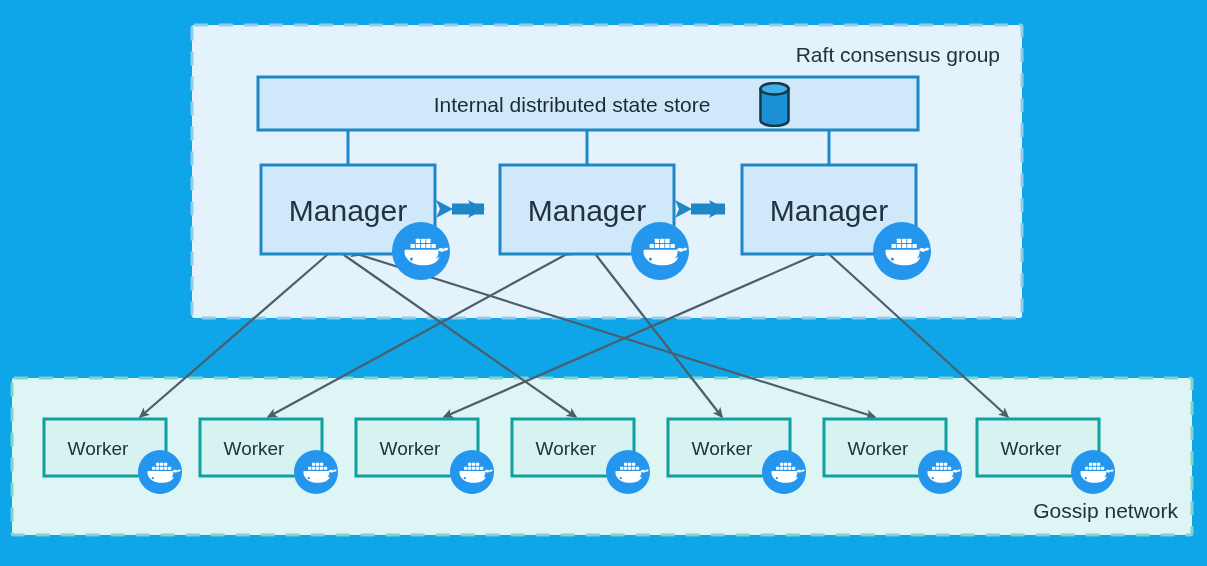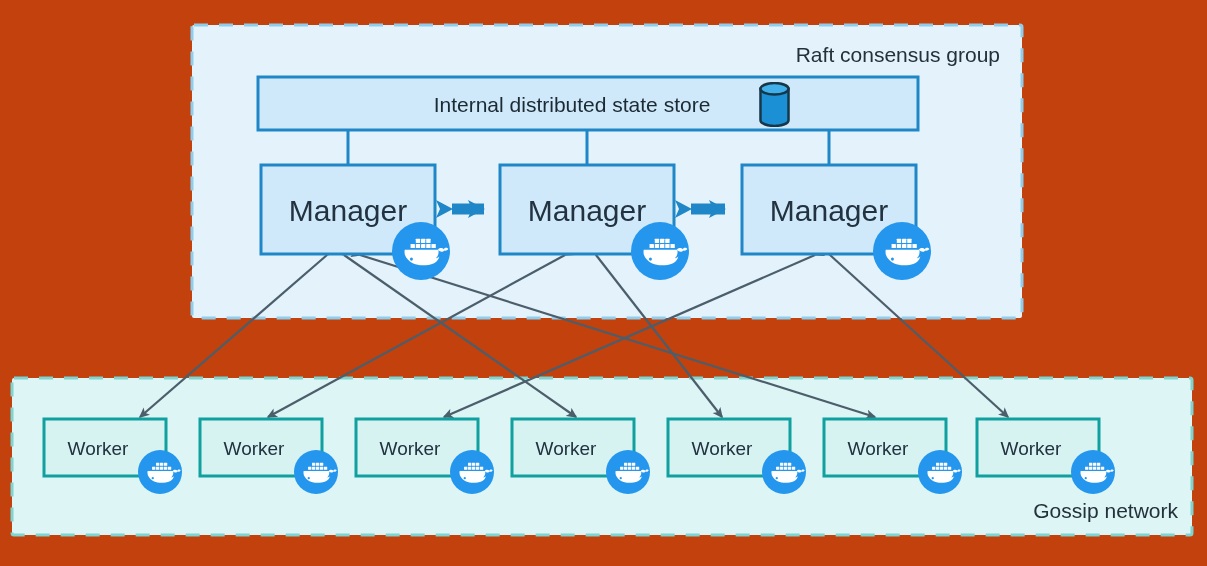--- a/index.html
+++ b/index.html
@@ -1,18 +1,18 @@
 <!DOCTYPE html>
 <html><head>
 <meta charset="utf-8">
 <style>
   html,body{margin:0;padding:0;background:#ffffff;}
   body{width:1207px;height:566px;overflow:hidden;
        font-family:"Liberation Sans","DejaVu Sans",sans-serif;}
-  #stage{position:relative;width:1207px;height:566px;background:#c2410c;}
+  #stage{position:relative;width:1207px;height:566px;background:#0ea5e9;}
   svg#diagram{position:absolute;left:0;top:0;width:1207px;height:566px;display:block;}
   .grp-label{font-family:"Liberation Sans","DejaVu Sans",sans-serif;
              font-size:21px;fill:#23313a;}
   .store-label{font-family:"Liberation Sans","DejaVu Sans",sans-serif;
                font-size:21px;fill:#1b2a33;}
   .mgr-label{font-family:"Liberation Sans","DejaVu Sans",sans-serif;
              font-size:30px;fill:#223240;}
   .wrk-label{font-family:"Liberation Sans","DejaVu Sans",sans-serif;
              font-size:19px;fill:#223240;}
 </style>

